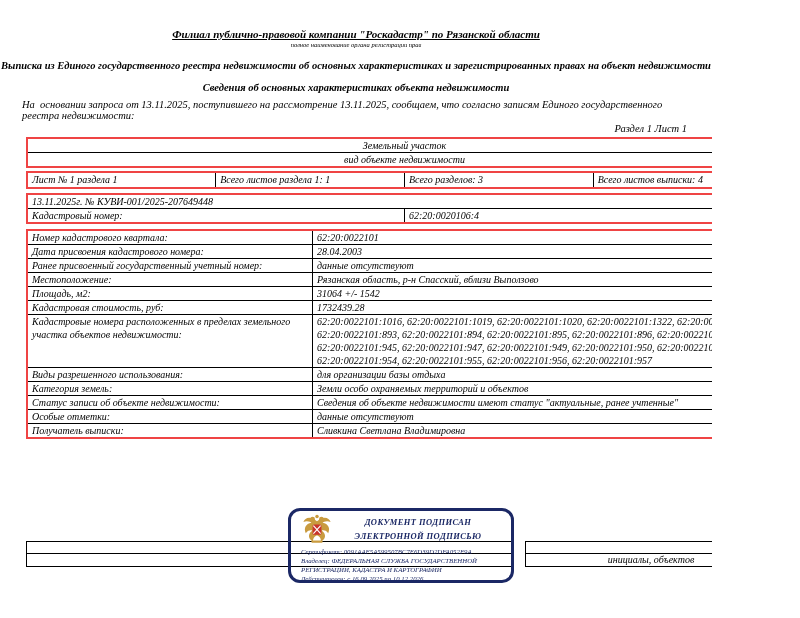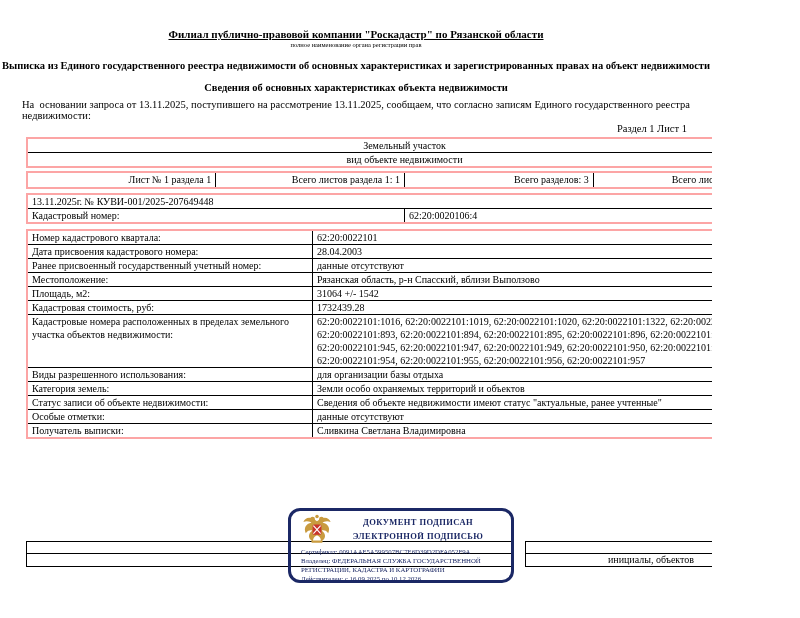--- a/index.html
+++ b/index.html
@@ -1,37 +1,37 @@
 <!DOCTYPE html>
 <html><head>
 <meta charset="utf-8">
 <style>
   html,body{margin:0;padding:0;background:#fff;}
   .page{
     position:relative;width:712px;height:618px;background:#ffffff;
-    font-family:"Liberation Serif",serif;color:#000;overflow:hidden;
+    font-family:"Liberation Serif",serif;color:#000;overflow:hidden;font-style:italic;
   }
   
   .org-name{
     padding-top:28px;text-align:center;font-size:11px;font-weight:bold;
   }
   .org-name span{text-decoration:underline;}
   .org-caption{text-align:center;font-size:6.5px;margin-top:1px;}
   .doc-title{margin-top:12px;text-align:center;font-size:10.5px;font-weight:bold;}
   .section-title{margin-top:11px;text-align:center;font-size:10.5px;font-weight:bold;}
   .request-line{margin-top:6px;margin-left:22px;margin-right:20px;font-size:10.5px;white-space:pre-wrap;}
   .sheet-label{margin-top:2px;margin-right:25px;text-align:right;font-size:10.5px;}
   
   table{border-collapse:collapse;table-layout:fixed;margin-left:26px;width:757px;}
   td{border:1px solid #000;padding:0px 4px;font-size:10px;line-height:1.3;vertical-align:top;overflow:hidden;}
-  .tbl{border:2px solid #fca5a5;}
+  .tbl{border:2px solid #ef4444;}
   .tbl-a{margin-top:3px;}
   .tbl-a td{text-align:center;height:13px;}
   .tbl-b{margin-top:3px;}
-  .tbl-b td{text-align:right;height:14px;}
+  .tbl-b td{text-align:left;height:14px;}
   .tbl-c{margin-top:4px;padding-left:44px;}
   .tbl-c td{height:13px;}
   .tbl-d{margin-top:5px;}
   .tbl-d td{height:13px;}
   .col-label{width:276px;}
   
   .sig-box{position:absolute;top:541px;height:26px;border:1.5px solid #000;box-sizing:border-box;background:transparent;}
   .sig-box-left{left:26px;width:487px;}
   .sig-box-right{left:525px;width:252px;}
   .sig-mid{position:absolute;top:11px;left:0;right:0;border-top:1px solid #000;}

